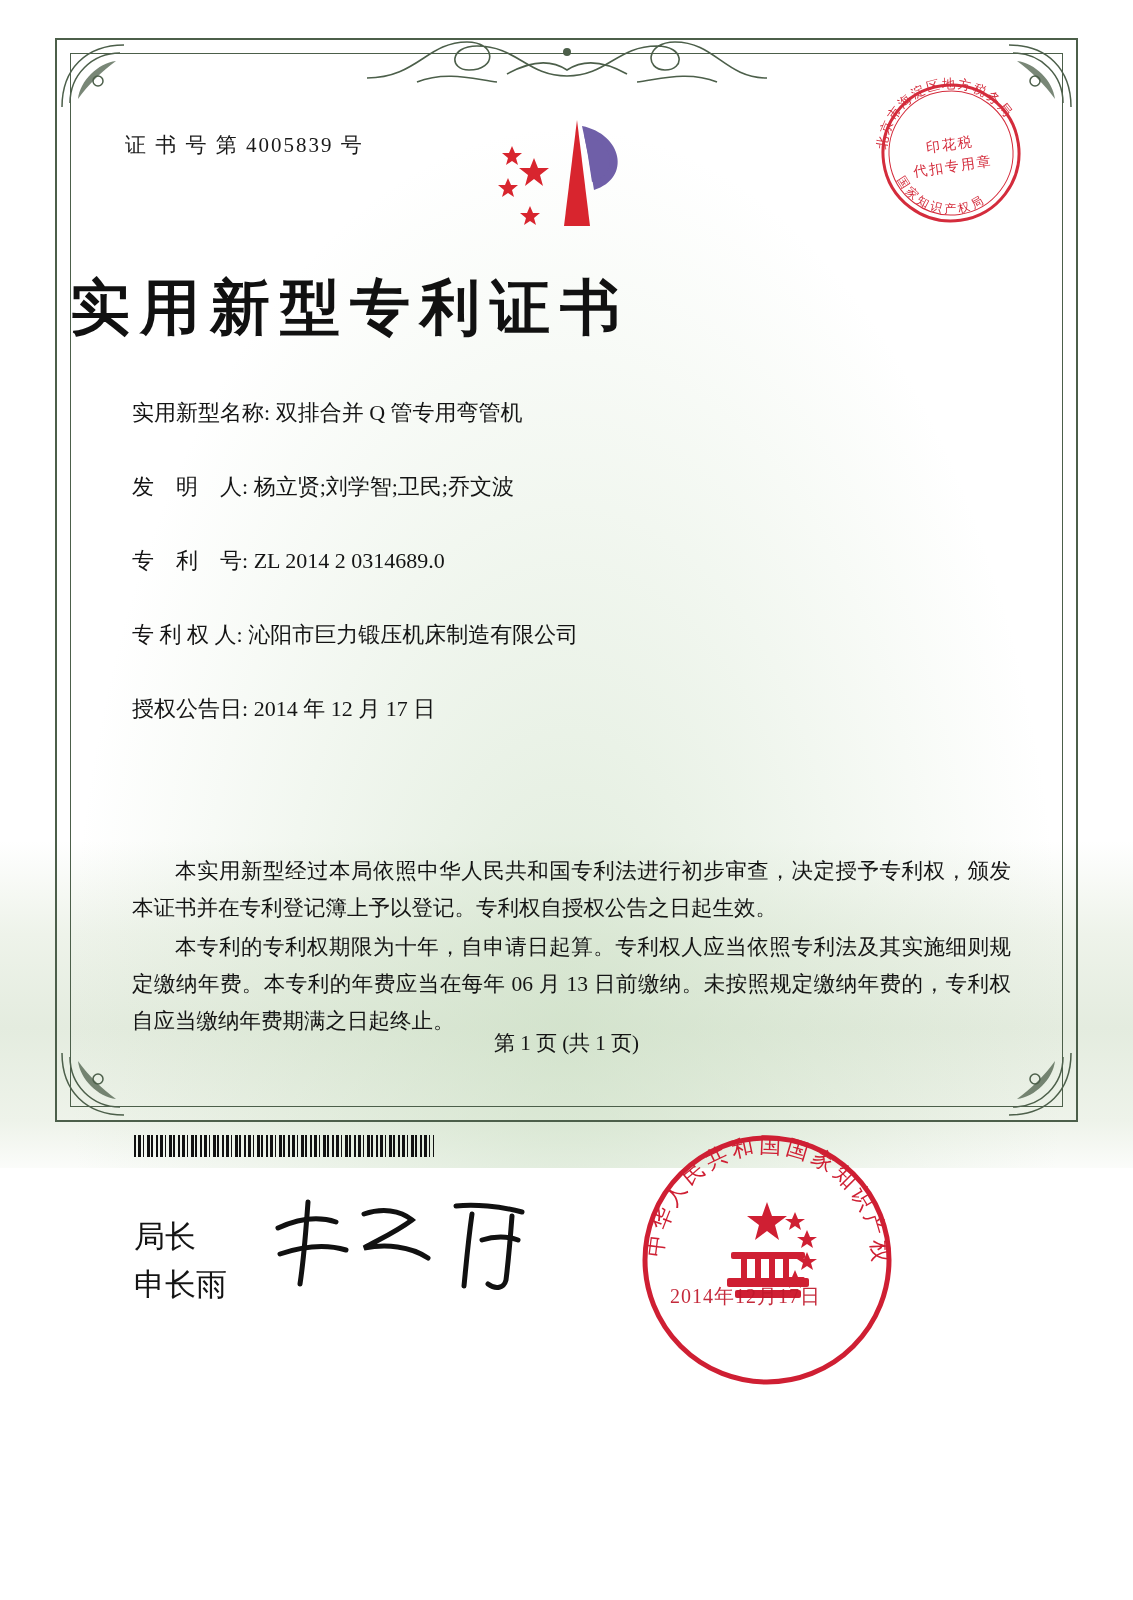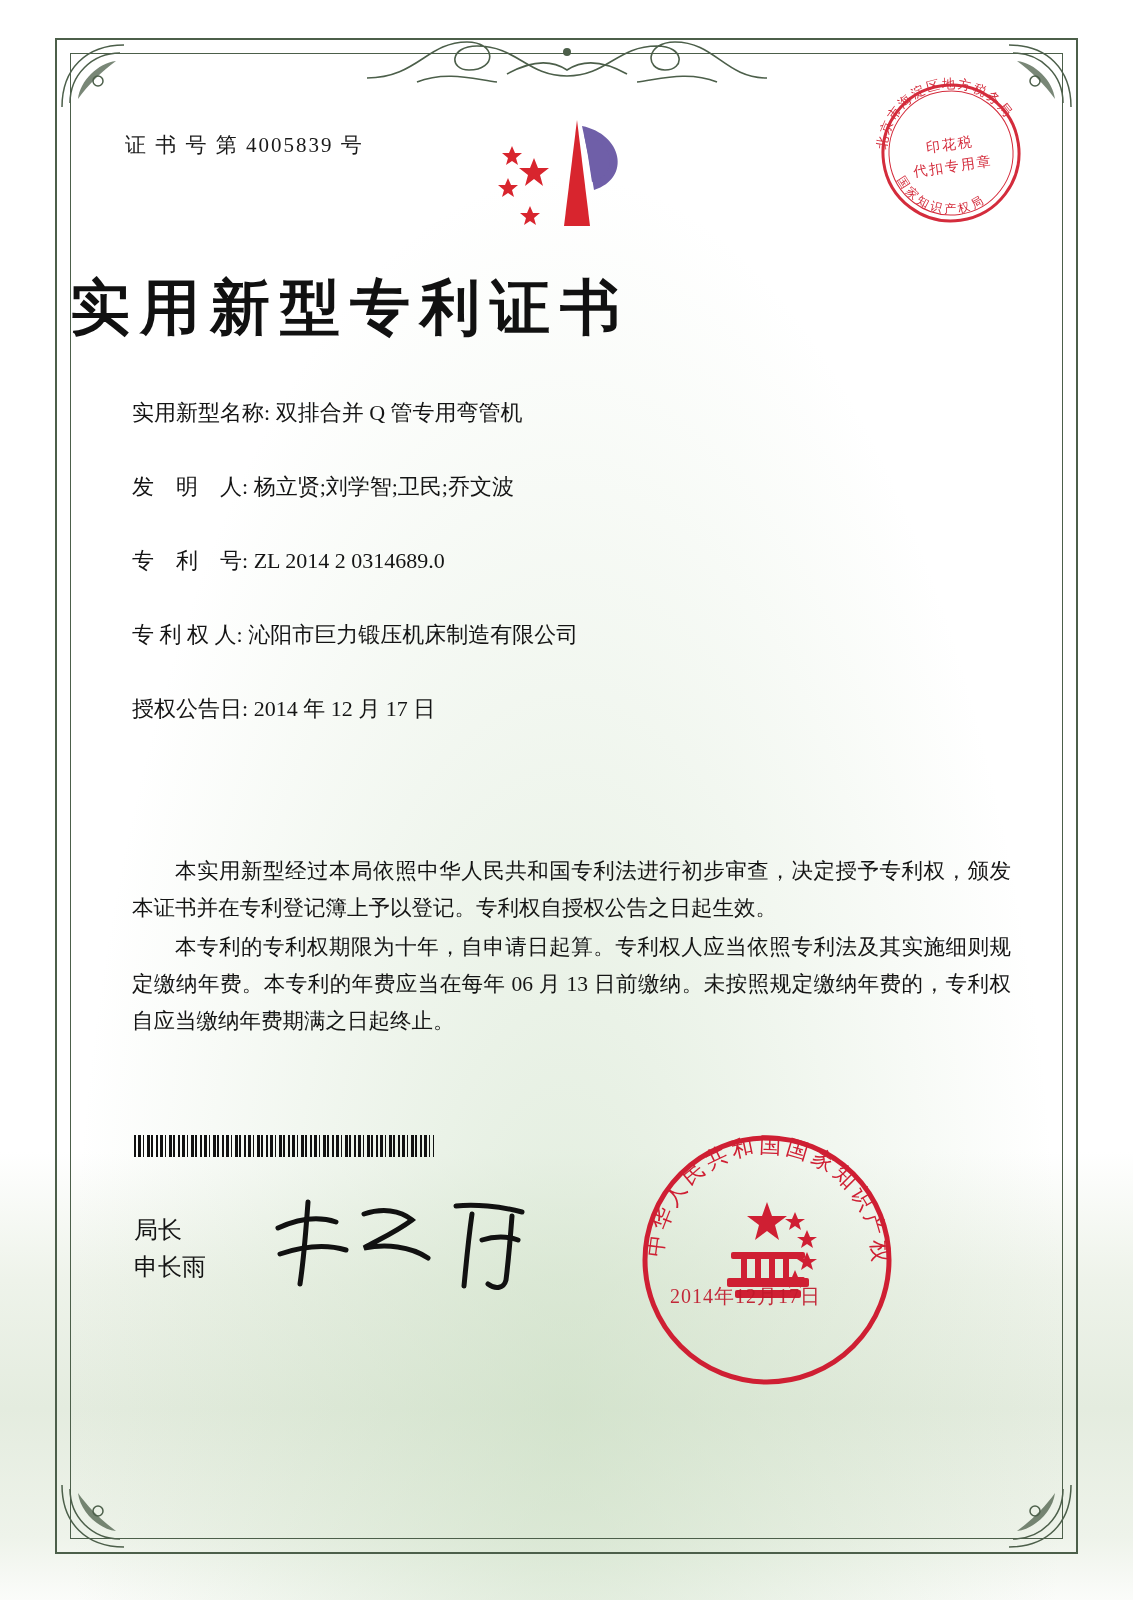--- a/index.html
+++ b/index.html
@@ -4,21 +4,21 @@
 <style>
   html, body { margin:0; padding:0; }
   body {
     width:1133px; height:1600px;
     background:#ffffff;
     font-family:"Liberation Serif", serif;
     overflow:hidden;
   }
   .page {
     position:relative;
-    width:1133px; height:1600px;
+    width:1133px; height:1168px;
     background:
       linear-gradient(to bottom, #ffffff 0%, #ffffff 72%, #eef3ea 80%, #e4ecdf 88%, #eef3ea 96%, #fbfcfa 100%);
   }
   
   .paper-tint {
     position:absolute; inset:0;
     background:
       radial-gradient(ellipse at 50% 88%, rgba(198,220,190,0.55) 0%, rgba(255,255,255,0) 62%);
     pointer-events:none;
   }
@@ -110,22 +110,22 @@
         #111 0 2px, transparent 2px 4px,
         #111 4px 7px, transparent 7px 9px,
         #111 9px 10px, transparent 10px 13px,
         #111 13px 16px, transparent 16px 17px,
         #111 17px 19px, transparent 19px 22px);
   }
 
   
   .sig-label {
     position:absolute; left:64px; top:1160px;
-    font-size:24px; line-height:1.55; color:#141414;
-    font-family:Liberation Mono, monospace;
+    font-size:31px; line-height:1.55; color:#141414;
+    font-family:Liberation Serif, serif;
   }
   .signature {
     position:absolute; left:190px; top:1135px;
     width:300px; height:110px; color:#111;
   }
   .signature svg { width:100%; height:100%; display:block; }
 
   
   .stamp-national {
     position:absolute; left:565px; top:1075px;
@@ -305,14 +305,15 @@
           <rect x="120" y="131" width="6" height="20"></rect>
           <rect x="134" y="131" width="6" height="20"></rect>
           <rect x="148" y="131" width="6" height="20"></rect>
           <rect x="96" y="124" width="74" height="7" rx="2"></rect>
         </g>
       </svg>
     </div>
 
     <div class="stamp-date">2014年12月17日</div>
 
+    <div class="page-no">第 1 页 (共 1 页)</div>
   </div>
 </div>
 
 </body></html>

